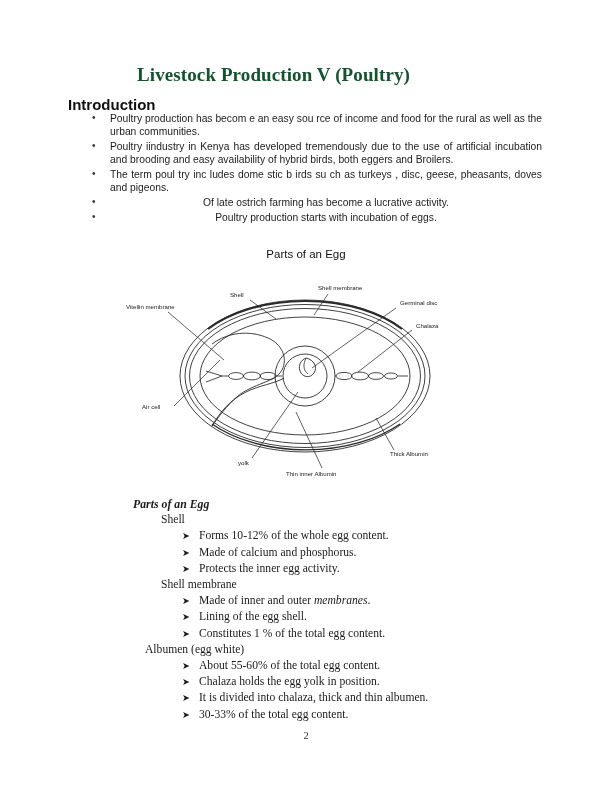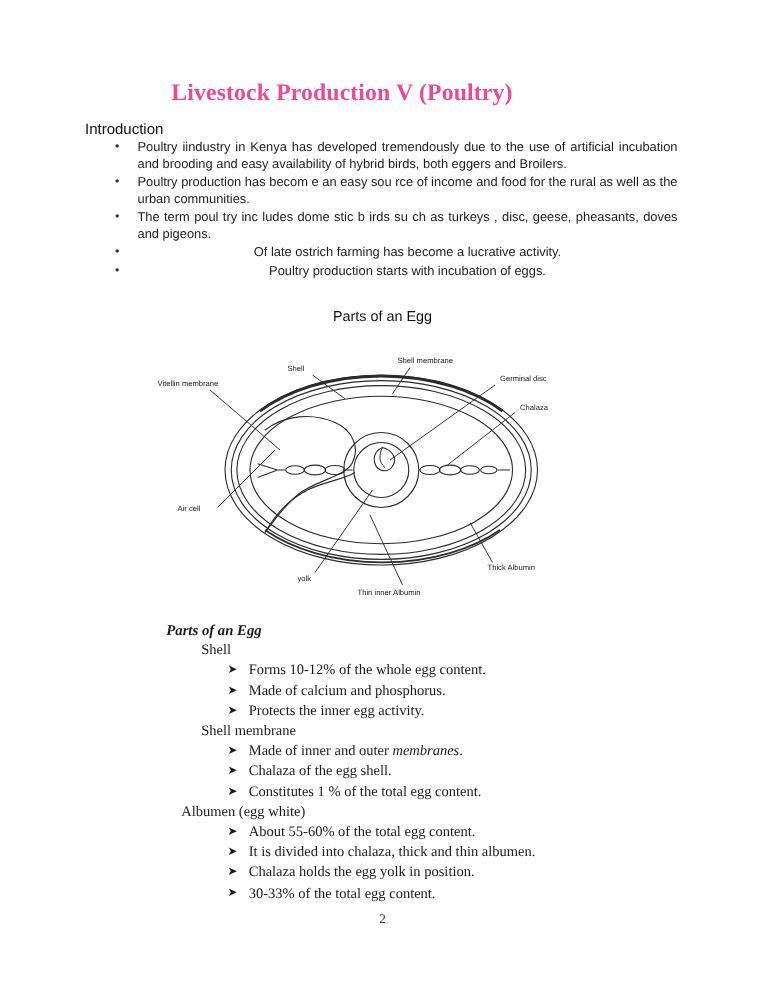--- a/index.html
+++ b/index.html
@@ -26,31 +26,31 @@
   .doc-title {
     position: absolute;
     top: 64px;
     left: 0;
     width: 547px;
     text-align: center;
     font-family: "Liberation Serif", "DejaVu Serif", serif;
     font-weight: bold;
     font-size: 19px;
     letter-spacing: 0.1px;
-    color: #ec4899;
+    color: #14532d;
   }
 
   
   .section-heading {
     position: absolute;
     left: 68px;
     top: 96px;
     font-family: "Liberation Sans", "DejaVu Sans", sans-serif;
-    font-weight: normal;
-    font-size: 12px;
+    font-weight: bold;
+    font-size: 15px;
     color: #111;
   }
 
   
   .intro-list {
     position: absolute;
     left: 84px;
     top: 112px;
     width: 458px;
     margin: 0;
@@ -166,22 +166,22 @@
 </head>
 <body>
 
 <div class="page">
 
   <div class="doc-title">Livestock Production V (Poultry)</div>
 
   <div class="section-heading">Introduction</div>
 
   <ul class="intro-list">
+    <li>Poultry production has becom e an easy sou rce of income and food for the rural as well as the urban communities.</li>
     <li>Poultry iindustry in Kenya has developed tremendously due to the use of artificial incubation and brooding and easy availability of hybrid birds, both eggers and Broilers.</li>
-    <li>Poultry production has becom e an easy sou rce of income and food for the rural as well as the urban communities.</li>
     <li>The term poul try inc ludes dome stic b irds su ch as turkeys , disc, geese, pheasants, doves and pigeons.</li>
     <li class="nojust">Of late ostrich farming has become a lucrative activity.</li>
     <li class="nojust">Poultry production starts with incubation of eggs.</li>
   </ul>
 
   <div class="diagram-title">Parts of an Egg</div>
 
   <div class="egg-figure">
     <svg viewBox="0 0 420 210" xmlns="http://www.w3.org/2000/svg">
       <g fill="none" stroke="#2b2b2b" stroke-width="0.9">
@@ -265,28 +265,28 @@
     <div class="sub-head">Shell</div>
     <ul class="arrow-list">
       <li>Forms 10-12% of the whole egg content.</li>
       <li>Made of calcium and phosphorus.</li>
       <li>Protects the inner egg activity.</li>
     </ul>
 
     <div class="sub-head">Shell membrane</div>
     <ul class="arrow-list">
       <li><span>Made of inner and outer </span><span class="ital">membranes</span><span>.</span></li>
-      <li>Chalaza of the egg shell.</li>
+      <li>Lining of the egg shell.</li>
       <li>Constitutes 1 % of the total egg content.</li>
     </ul>
 
     <div class="sub-head" style="margin-left:12px;">Albumen (egg white)</div>
     <ul class="arrow-list">
       <li>About 55-60% of the total egg content.</li>
+      <li>Chalaza holds the egg yolk in position.</li>
       <li>It is divided into chalaza, thick and thin albumen.</li>
-      <li>Chalaza holds the egg yolk in position.</li>
       <li>30-33% of the total egg content.</li>
     </ul>
   </div>
 
   <div class="page-number">2</div>
 
 </div>
 
 </body></html>

